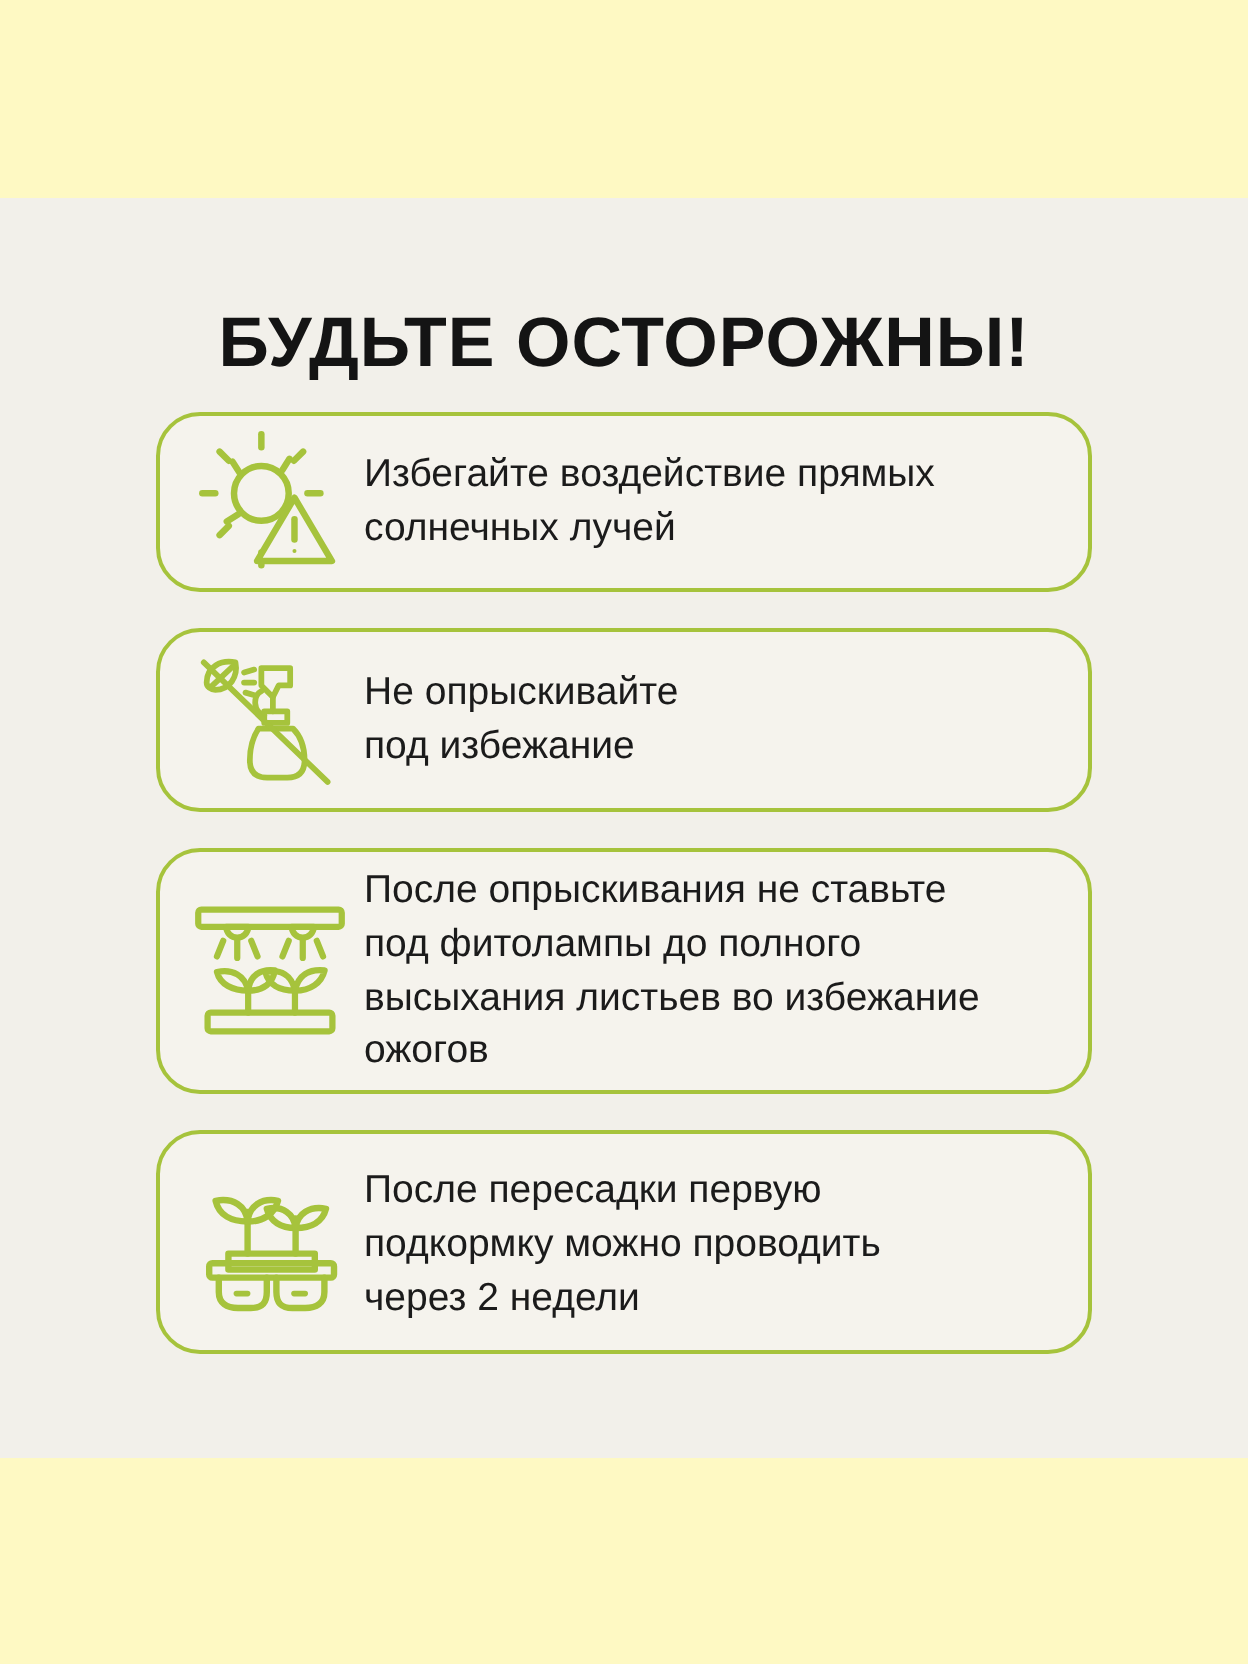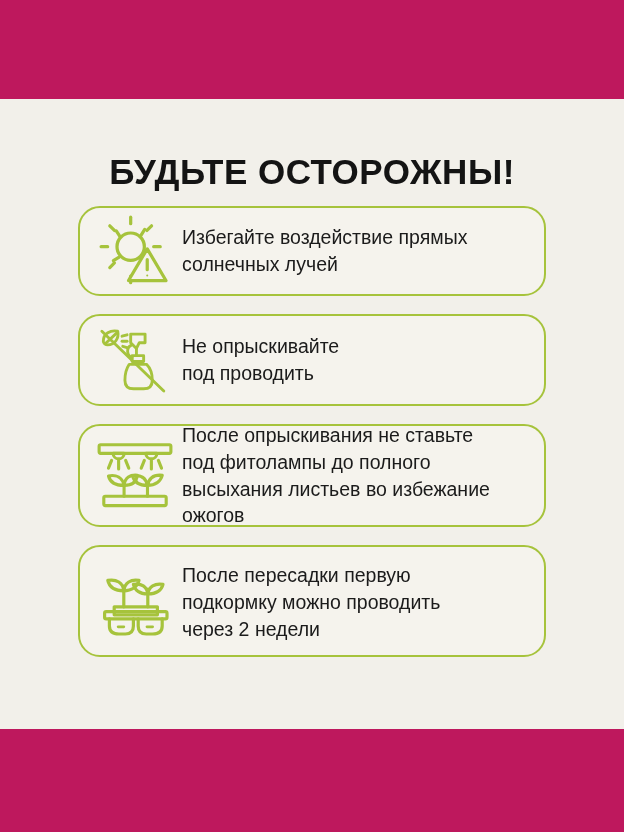--- a/index.html
+++ b/index.html
@@ -12,21 +12,21 @@
     height: 832px;
     background: #ffffff;
     font-family: "Liberation Sans", sans-serif;
     overflow: hidden;
   }
 
   #infographic {
     position: relative;
     width: 624px;
     height: 832px;
-    background: #be185d;
+    background: #fef9c3;
   }
 
   
   .panel {
     position: absolute;
     left: 0;
     top: 99px;
     width: 624px;
     height: 630px;
     background: #f2f0ea;
@@ -86,21 +86,21 @@
     font-size: 19.5px;
     line-height: 1.38;
     color: #1b1b1b;
     font-family: "Liberation Sans", sans-serif;
     padding-left: 6px;
     white-space: pre-line;
   }
 
   .card-1 { height: 90px; }
   .card-2 { height: 92px; }
-  .card-3 { height: 103px; }
+  .card-3 { height: 123px; }
   .card-4 { height: 112px; align-items: flex-end; }
 
   .card-3 .card-icon svg { width: 78px; height: 78px; }
   .card-4 .card-icon svg { width: 80px; height: 80px; }
 </style>
 </head>
 <body>
 
 <div id="infographic">
 
@@ -151,21 +151,21 @@
 
             <path d="M46 44 L62 44 L62 52 L46 52 Z"></path>
 
             <path d="M42 56 C38 62, 36 70, 36 78 C36 86, 40 90, 48 90
                      L62 90 C70 90, 74 86, 74 78 C74 70, 72 62, 66 56 Z"></path>
 
             <line x1="4" y1="10" x2="90" y2="93" stroke-width="4"></line>
           </svg>
         </div>
         <div class="card-text">Не опрыскивайте
-под проводить</div>
+под избежание</div>
       </div>
 
       <div class="card card-3">
         <div class="card-icon">
           <svg viewBox="0 0 100 100" fill="none" stroke="#a6c33c" stroke-width="4" stroke-linecap="round" stroke-linejoin="round">
 
             <rect x="4" y="10" width="92" height="11" rx="2"></rect>
 
             <path d="M22 21 A7 7 0 0 0 36 21 Z"></path>
             <path d="M64 21 A7 7 0 0 0 78 21 Z"></path>

